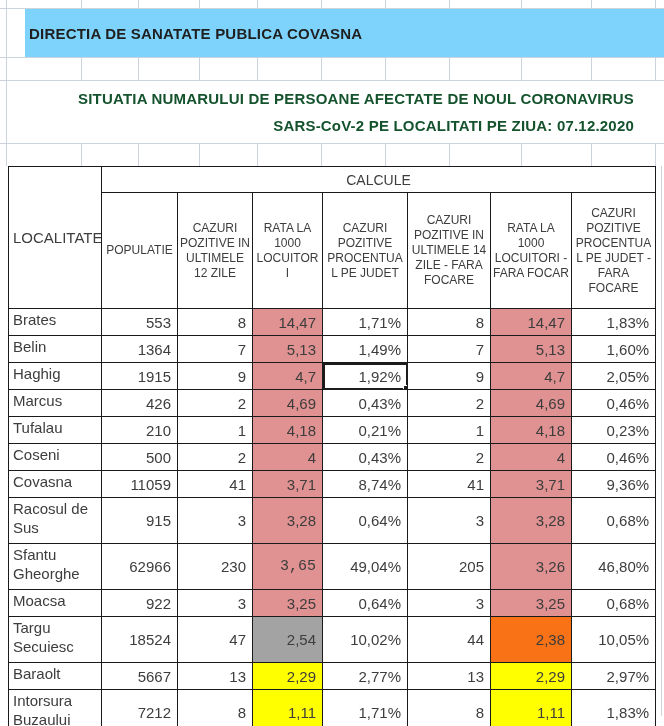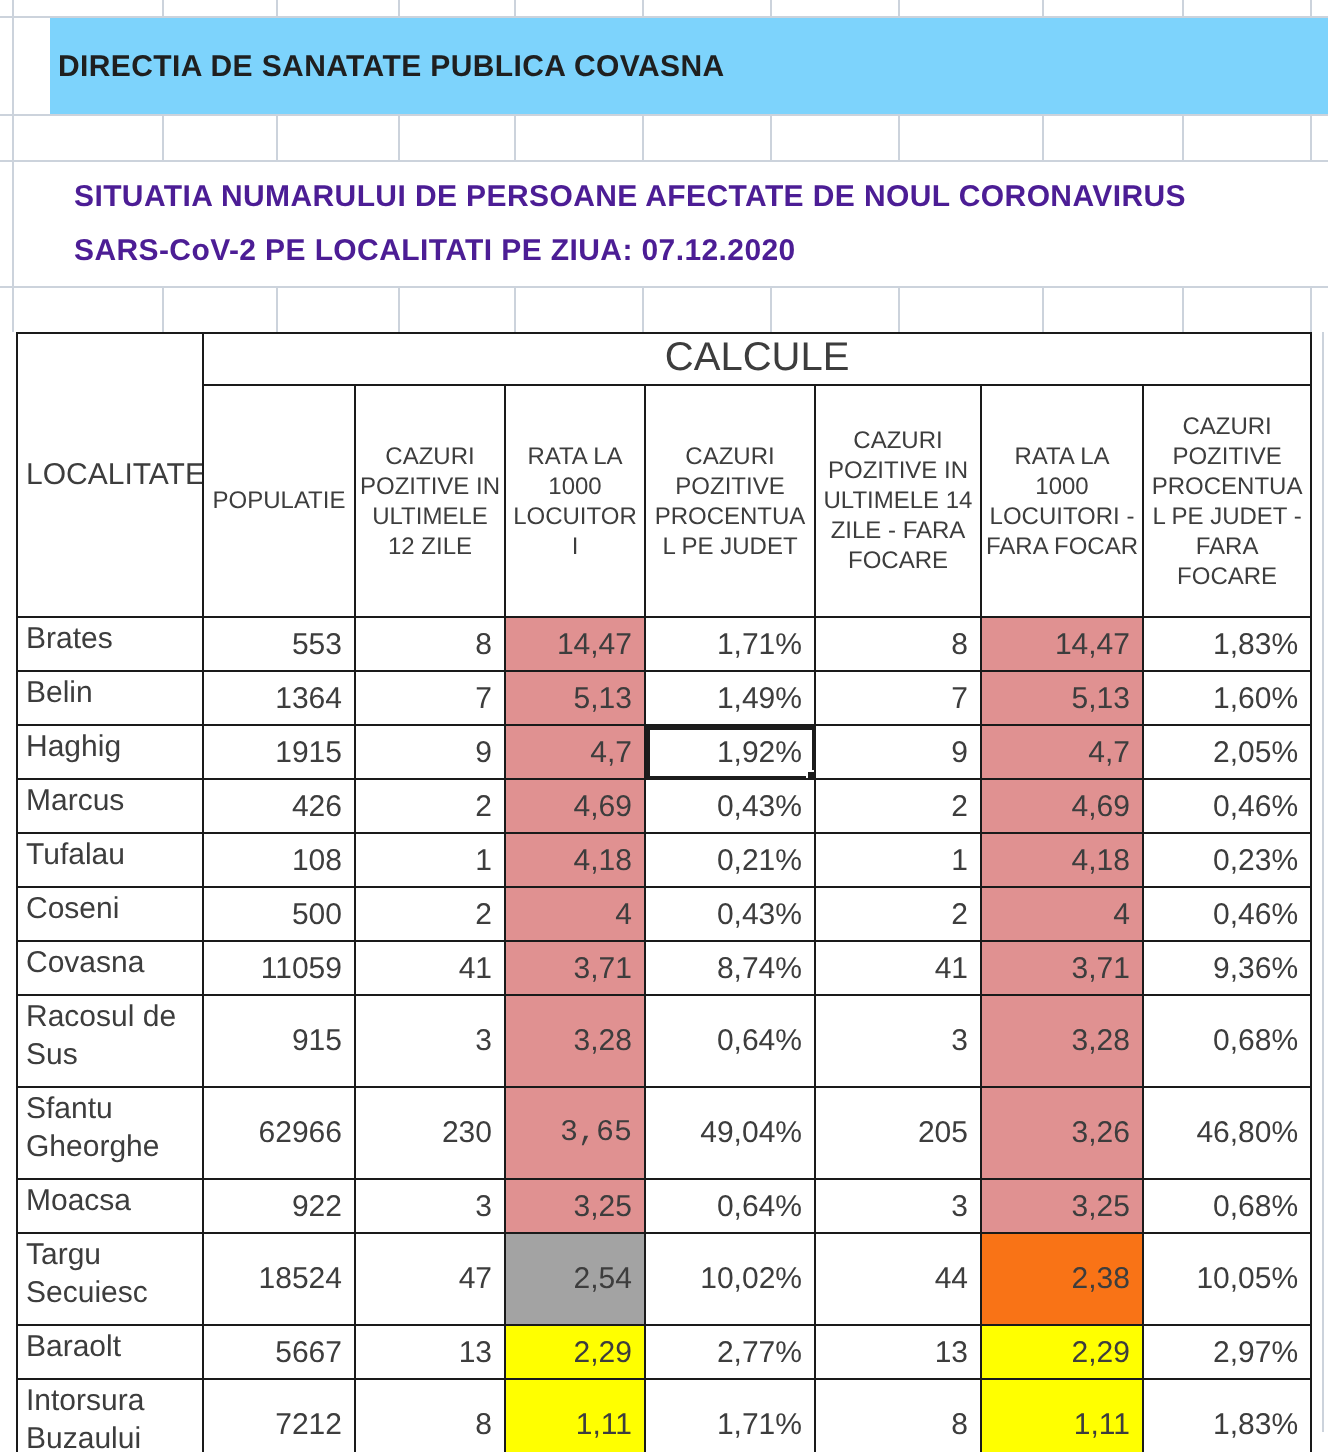--- a/index.html
+++ b/index.html
@@ -50,23 +50,23 @@
     position: absolute; left: 25px; top: 9px; width: 657px; height: 48px;
     display: flex; align-items: center;
     padding-left: 4px;
     font-size: 15px; font-weight: bold; color: #1f1f1f;
     letter-spacing: 0.2px;
     background: #7dd3fc;
   }
   .title-2 {
     position: absolute; left: 7px; top: 81px; width: 657px; height: 62px;
     display: flex; align-items: center; justify-content: center;
-    text-align: left;
+    text-align: right;
     padding: 0 30px;
-    font-size: 15px; font-weight: bold; color: #4c1d95;
+    font-size: 15px; font-weight: bold; color: #14532d;
     line-height: 27px;
     letter-spacing: 0.2px;
     background: #ffffff;
   }
 
   
   table.sheet {
     position: absolute; left: 8px; top: 166px;
     width: 647px;
     border-collapse: collapse;
@@ -78,21 +78,21 @@
     border: 1px solid #1a1a1a;
     font-weight: normal;
     vertical-align: middle;
     overflow: hidden;
   }
   th.corner {
     text-align: left; padding-left: 4px;
     font-size: 15px;
   }
   th.group {
-    height: 26px; text-align: center; font-size: 20px;
+    height: 26px; text-align: center; font-size: 14px;
   }
   tr.subhead th {
     height: 116px;
     text-align: center;
     font-size: 12px;
     line-height: 15px;
     padding: 2px 2px;
     overflow-wrap: break-word;
     word-wrap: break-word;
   }
@@ -195,21 +195,21 @@
         <td class="num">426</td>
         <td class="num">2</td>
         <td class="num" style="background: rgb(224, 145, 145);">4,69</td>
         <td class="num">0,43%</td>
         <td class="num">2</td>
         <td class="num" style="background: rgb(224, 145, 145);">4,69</td>
         <td class="num">0,46%</td>
       </tr>
       <tr>
         <td class="loc">Tufalau</td>
-        <td class="num">108</td>
+        <td class="num">210</td>
         <td class="num">1</td>
         <td class="num" style="background: rgb(224, 145, 145);">4,18</td>
         <td class="num">0,21%</td>
         <td class="num">1</td>
         <td class="num" style="background: rgb(224, 145, 145);">4,18</td>
         <td class="num">0,23%</td>
       </tr>
       <tr>
         <td class="loc">Coseni</td>
         <td class="num">500</td>

